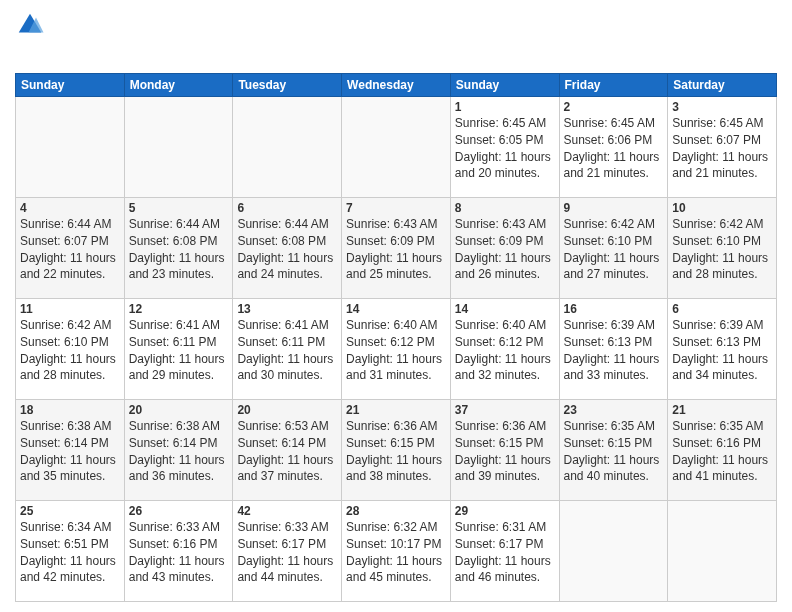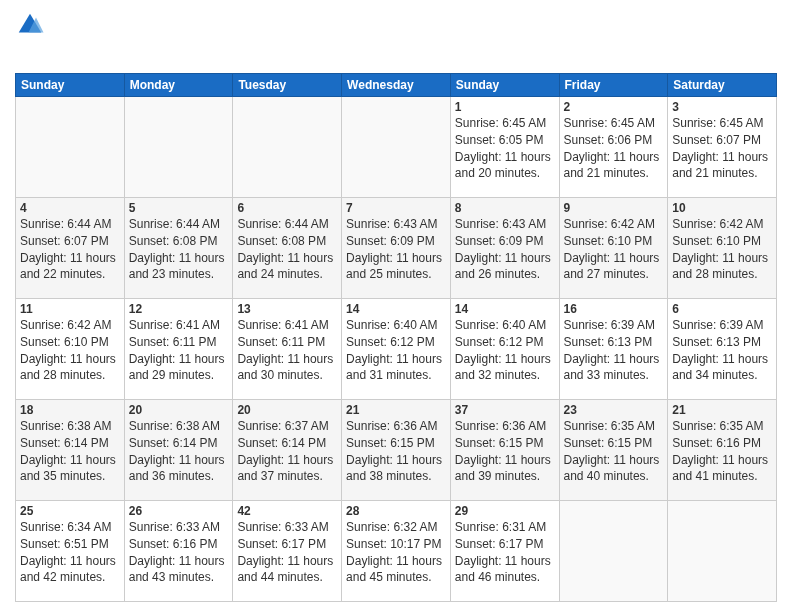--- a/index.html
+++ b/index.html
@@ -269,21 +269,21 @@
           </td>
           <td>
             <span class="day-num">20</span>
             <div class="day-info" style="white-space: pre-line;">Sunrise: 6:38 AM
 Sunset: 6:14 PM
 Daylight: 11 hours
 and 36 minutes.</div>
           </td>
           <td>
             <span class="day-num">20</span>
-            <div class="day-info" style="white-space: pre-line;">Sunrise: 6:37 AM
+            <div class="day-info" style="white-space: pre-line;">Sunrise: 6:53 AM
 Sunset: 6:14 PM
 Daylight: 11 hours
 and 37 minutes.</div>
           </td>
           <td>
             <span class="day-num">21</span>
             <div class="day-info" style="white-space: pre-line;">Sunrise: 6:36 AM
 Sunset: 6:15 PM
 Daylight: 11 hours
 and 38 minutes.</div>

